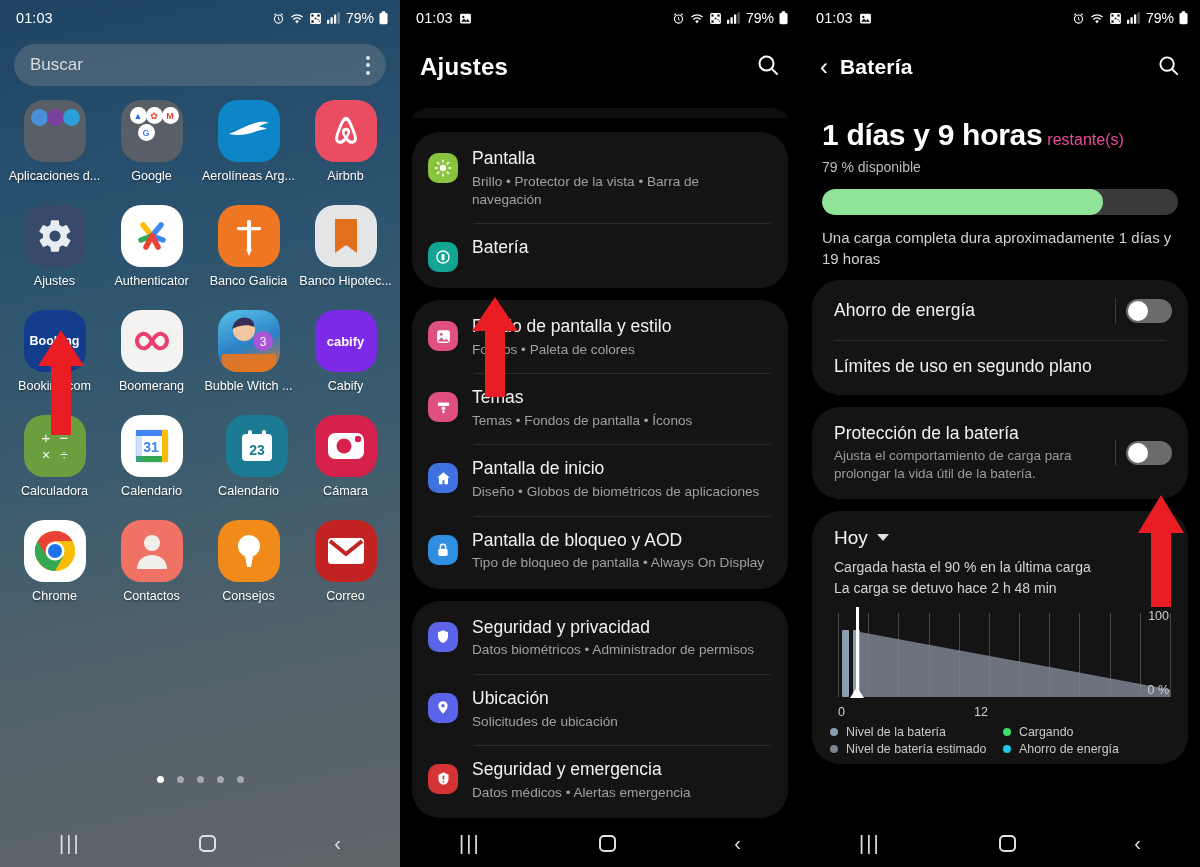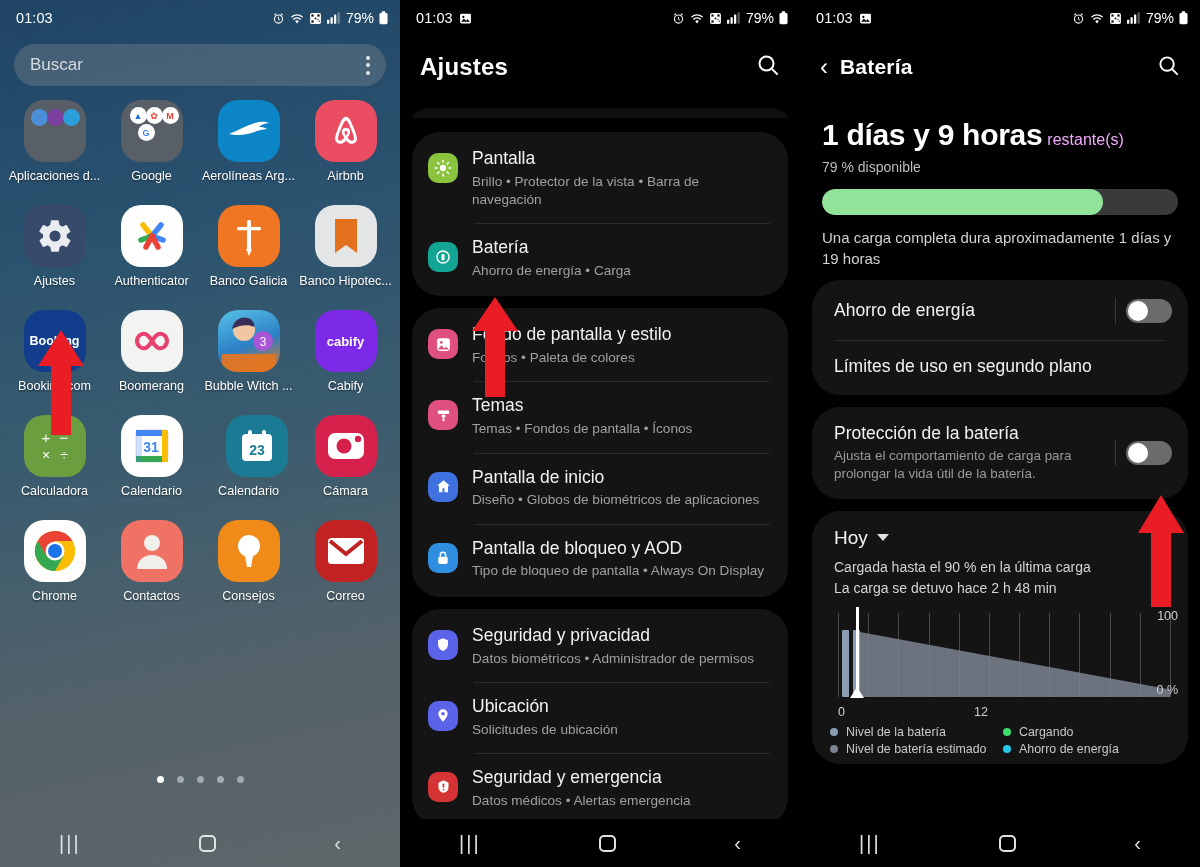--- a/index.html
+++ b/index.html
@@ -68,21 +68,21 @@
   .row .txt{ flex:1; min-width:0; }
   .row .t1{ color:#f2f2f2; font-size:17.5px; line-height:1.25; margin-bottom:3px; }
   .row .t2{ color:#a0a0a0; font-size:13.6px; line-height:1.34; }
 
   .sic{ width:30px;height:30px;border-radius:10px; flex:0 0 30px;
         display:flex;align-items:center;justify-content:center; margin-top:5px;}
 
   
   .big{ padding:20px 22px 0 22px; }
   .big h1{ color:#fff; font-size:30px; font-weight:700; letter-spacing:-.3px; display:inline;}
-  .big .suf{ color:#f0abfc; font-size:16px; font-weight:400; margin-left:5px;}
+  .big .suf{ color:#ec4899; font-size:16px; font-weight:400; margin-left:5px;}
   .big .sub{ color:#bdbdbd; font-size:14px; margin-top:7px;}
   .bbar{ margin:14px 22px 0 22px; height:26px; border-radius:13px; background:#3a3a3a; overflow:hidden;}
   .bbar .fill{ height:100%; background:#91e39a; border-radius:13px; }
   .note{ color:#d2d2d2; font-size:15px; line-height:1.42; padding:12px 22px 6px 22px;}
 
   .prow{ display:flex; align-items:center; gap:10px; padding:16px 16px 16px 22px; position:relative;}
   .prow + .prow::before{ content:""; position:absolute; left:22px; right:22px; top:0;
                          height:1px; background:#2b2b2b;}
   .prow .ptxt{ flex:1; min-width:0;}
   .prow .p1{ color:#f2f2f2; font-size:17.5px; }
@@ -100,21 +100,21 @@
 
   
   .chartwrap{ position:relative; margin:10px 10px 0 10px; height:112px; }
   .chart{ position:absolute; left:16px; right:52px; top:4px; bottom:24px; }
   .gl{ position:absolute; top:0; bottom:0; width:1px; background:#4a4a4a; }
   .bar{ position:absolute; bottom:0; width:7px; background:#8b9cb3; border-radius:1px;}
   .nowline{ position:absolute; top:-6px; bottom:0; width:3px; background:#fff;}
   .nowtri{ position:absolute; bottom:-1px; width:0;height:0;
            border-left:7px solid transparent;border-right:7px solid transparent;
            border-bottom:11px solid #fff;}
-  .yl{ position:absolute; right:0; color:#cfcfcf; font-size:12.5px;}
+  .yl{ position:absolute; right:9px; color:#cfcfcf; font-size:12.5px;}
   .xl{ position:absolute; color:#cfcfcf; font-size:12.5px; bottom:2px;}
 
   .legend{ display:grid; grid-template-columns:1fr 1fr; padding:4px 16px 0 18px;
            row-gap:3px; column-gap:4px; }
   .lg{ display:flex; align-items:center; gap:8px; color:#c9c9c9; font-size:12.4px;}
   .lg i{ width:8px;height:8px;border-radius:50%;display:block;}
 
   
   .arrow{ position:absolute; z-index:30; }
   .arrow svg{ display:block; }
@@ -482,21 +482,20 @@
       </div>
       <div class="row">
         <span class="sic" style="background:#12a594;">
           <svg width="18" height="18" viewBox="0 0 24 24" fill="none" stroke="#fff" stroke-width="1.9">
               <circle cx="12" cy="12" r="8"></circle>
               <rect x="10" y="7.5" width="4" height="9" rx="2" fill="#fff" stroke="none"></rect>
             </svg>
         </span>
         <span class="txt">
           <span class="t1" style="display:block">Batería</span>
-          <span class="t2" style="display:block">Ahorro de energía  •  Carga</span>
         </span>
       </div>
     </div>
 
     <div class="card">
       <div class="row">
         <span class="sic" style="background:#e0507f;">
           <svg width="17" height="17" viewBox="0 0 24 24">
               <rect x="3" y="3" width="18" height="18" rx="3.5" fill="#fff"></rect>
               <circle cx="9" cy="9" r="2" fill="#e0507f"></circle>

